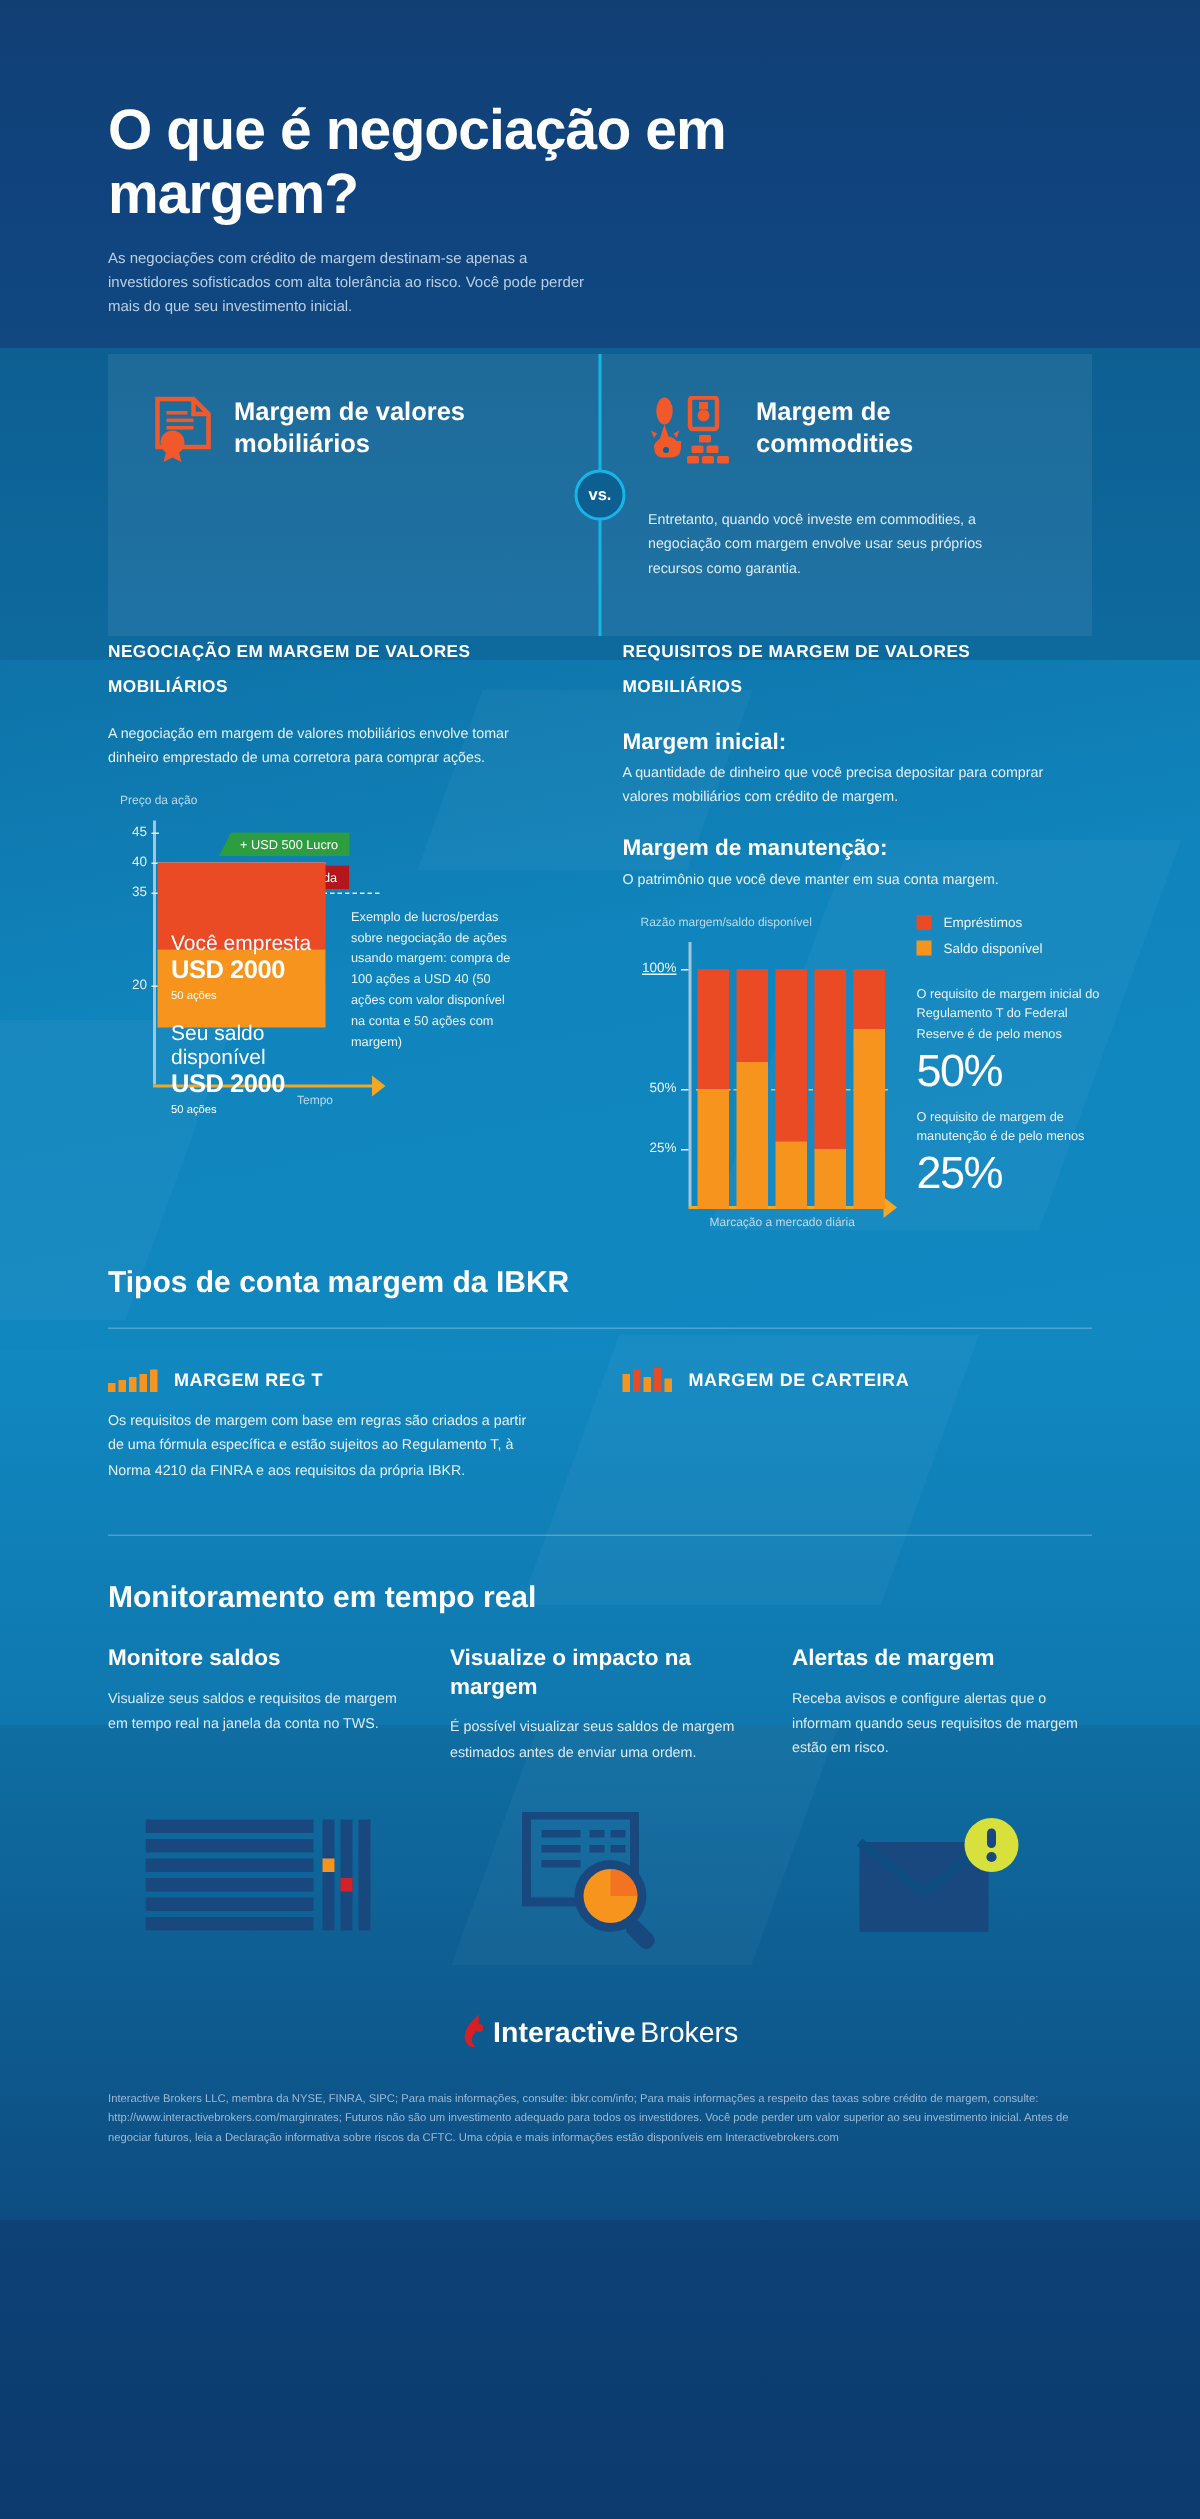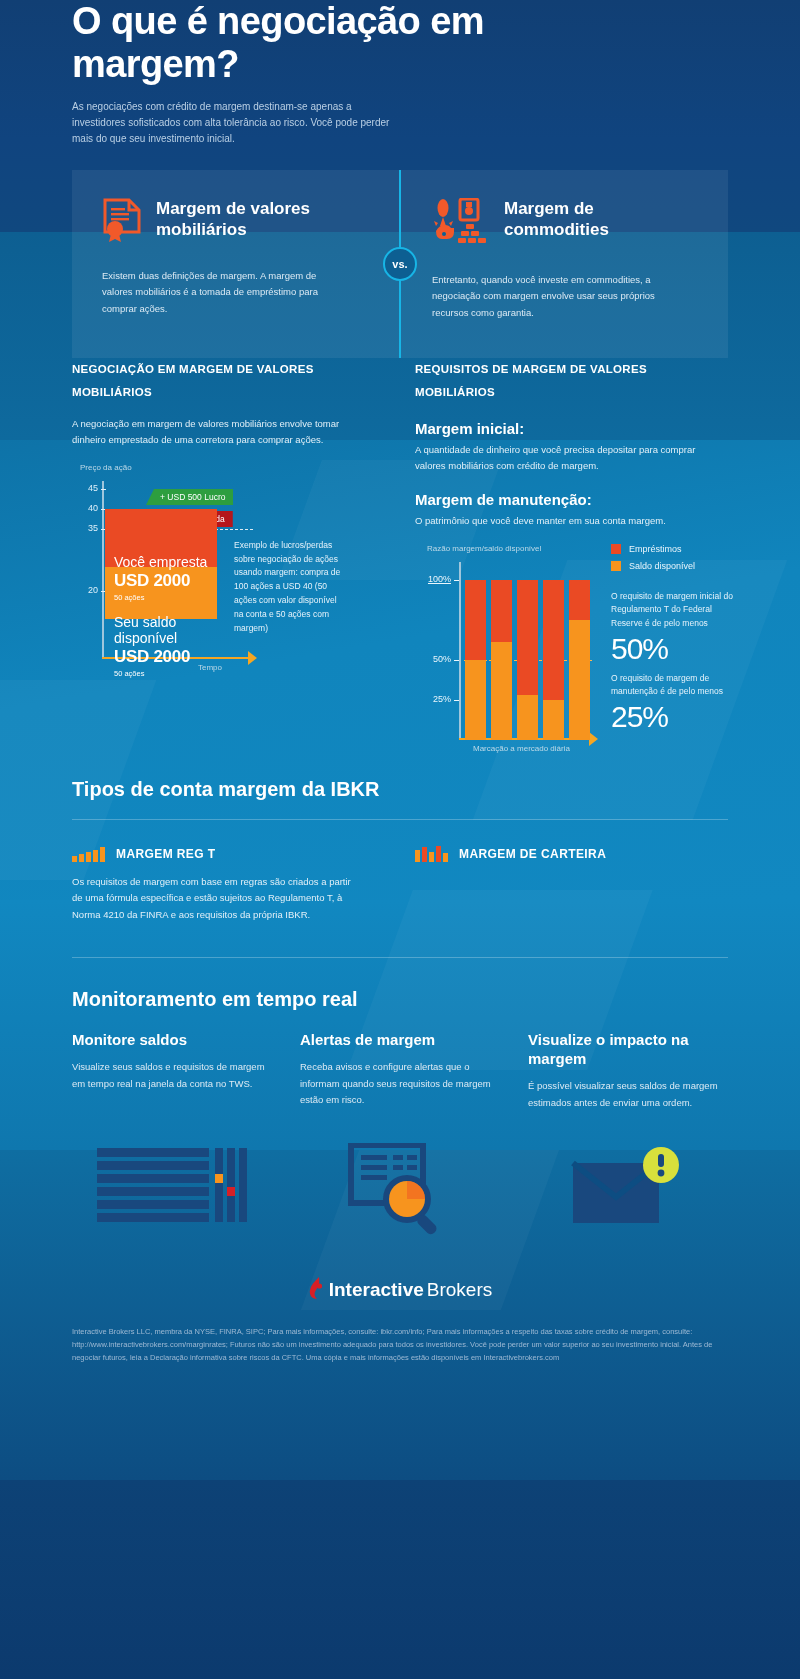--- a/index.html
+++ b/index.html
@@ -20,21 +20,21 @@
   .bg-mid     { top:440px; height:460px; background:linear-gradient(170deg,#0e73a8 0%,#1085bd 45%,#1188c1 100%); }
   .bg-types   { top:900px; height:250px; background:linear-gradient(180deg,#1188c1 0%,#0f77ae 100%); }
   .bg-monitor { top:1150px; height:330px; background:linear-gradient(180deg,#0f6ea2 0%,#0d4d82 100%); }
   .bg-footer  { top:1480px; bottom:0; background:linear-gradient(180deg,#0d4276 0%,#0c3a6e 100%); }
 
   .deco { position:absolute; background:rgba(255,255,255,.035); transform:skewX(-20deg); }
 
   .wrap { position:relative; z-index:4; padding:0 72px; }
 
   
-  .hero { }
+  .hero { padding-top:66px; }
   .hero h1 {
     font-size:38px; line-height:1.12; font-weight:bold; letter-spacing:-.6px;
     max-width:520px; color:#fff;
   }
   .hero p {
     margin-top:14px; font-size:10px; line-height:1.62; color:#b9cfe4; max-width:330px;
   }
 
   
   .compare {
@@ -177,21 +177,20 @@
             <path d="M27 2 v10 h10" fill="none" stroke="#f1592a" stroke-width="3"></path>
             <rect x="9" y="10" width="14" height="2.4" fill="#f1592a"></rect>
             <rect x="9" y="15" width="18" height="2.4" fill="#f1592a"></rect>
             <rect x="9" y="20" width="18" height="2.4" fill="#f1592a"></rect>
             <circle cx="13" cy="31" r="8" fill="#f1592a"></circle>
             <path d="M9 36 l-2 8 6-3 6 3 -2-8 Z" fill="#f1592a"></path>
           </svg>
         </span>
         <h2>Margem de valores mobiliários</h2>
       </div>
-      <p>Existem duas definições de margem. A margem de valores mobiliários é a tomada de empréstimo para comprar ações.</p>
     </div>
 
     <div class="divider"></div>
     <div class="vs">vs.</div>
 
     <div class="col right">
       <div class="chead">
         <span>
           <svg width="58" height="48" viewBox="0 0 58 48">
             <ellipse cx="11" cy="10" rx="5.5" ry="9" fill="#f1592a"></ellipse>
@@ -354,26 +353,26 @@
 
   <div class="wrap" style="padding-top:30px;">
     <div class="sec-title">Monitoramento em tempo real</div>
 
     <div class="mon">
       <div class="col">
         <h3>Monitore saldos</h3>
         <p>Visualize seus saldos e requisitos de margem em tempo real na janela da conta no TWS.</p>
       </div>
       <div class="col">
+        <h3>Visualize o impacto na margem</h3>
+        <p>É possível visualizar seus saldos de margem estimados antes de enviar uma ordem.</p>
+      </div>
+      <div class="col">
         <h3>Alertas de margem</h3>
         <p>Receba avisos e configure alertas que o informam quando seus requisitos de margem estão em risco.</p>
-      </div>
-      <div class="col">
-        <h3>Visualize o impacto na margem</h3>
-        <p>É possível visualizar seus saldos de margem estimados antes de enviar uma ordem.</p>
       </div>
     </div>
 
     <div class="mon-icons">
       <div class="ic">
         <span>
           <svg width="152" height="86" viewBox="0 0 152 86">
             <rect x="0" y="2" width="112" height="9" fill="#19487e"></rect>
             <rect x="0" y="15" width="112" height="9" fill="#19487e"></rect>
             <rect x="0" y="28" width="112" height="9" fill="#19487e"></rect>

